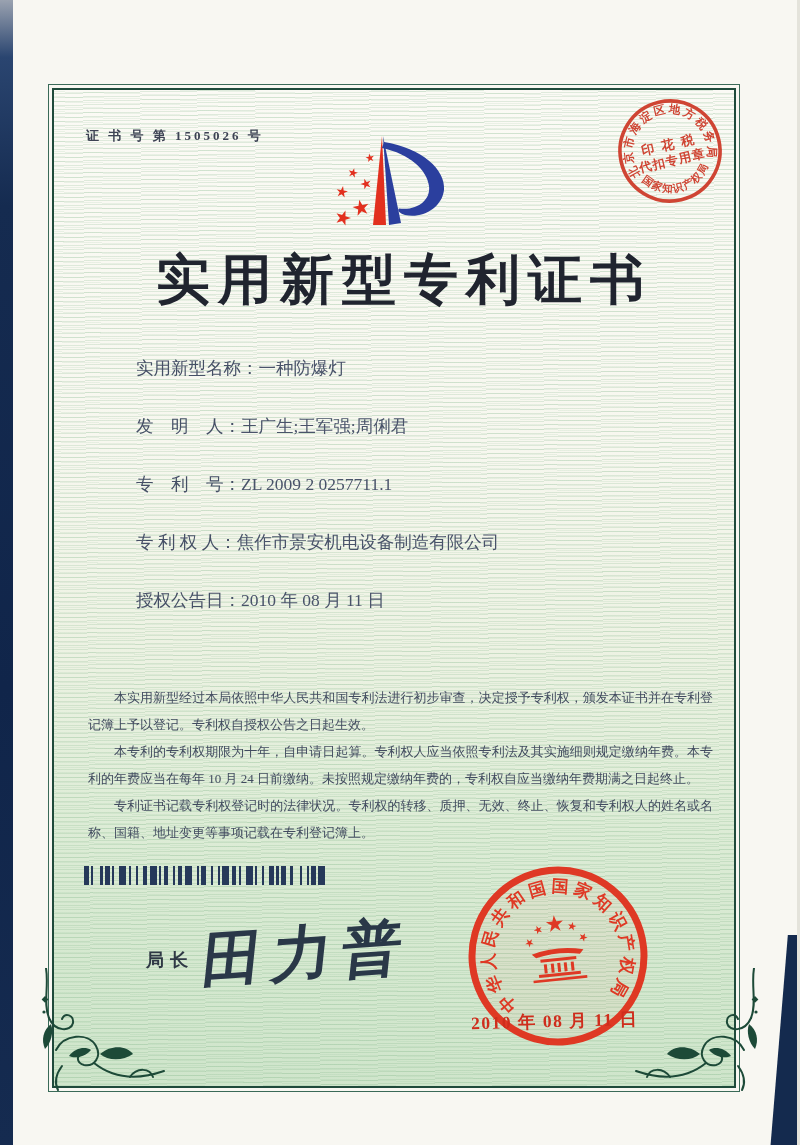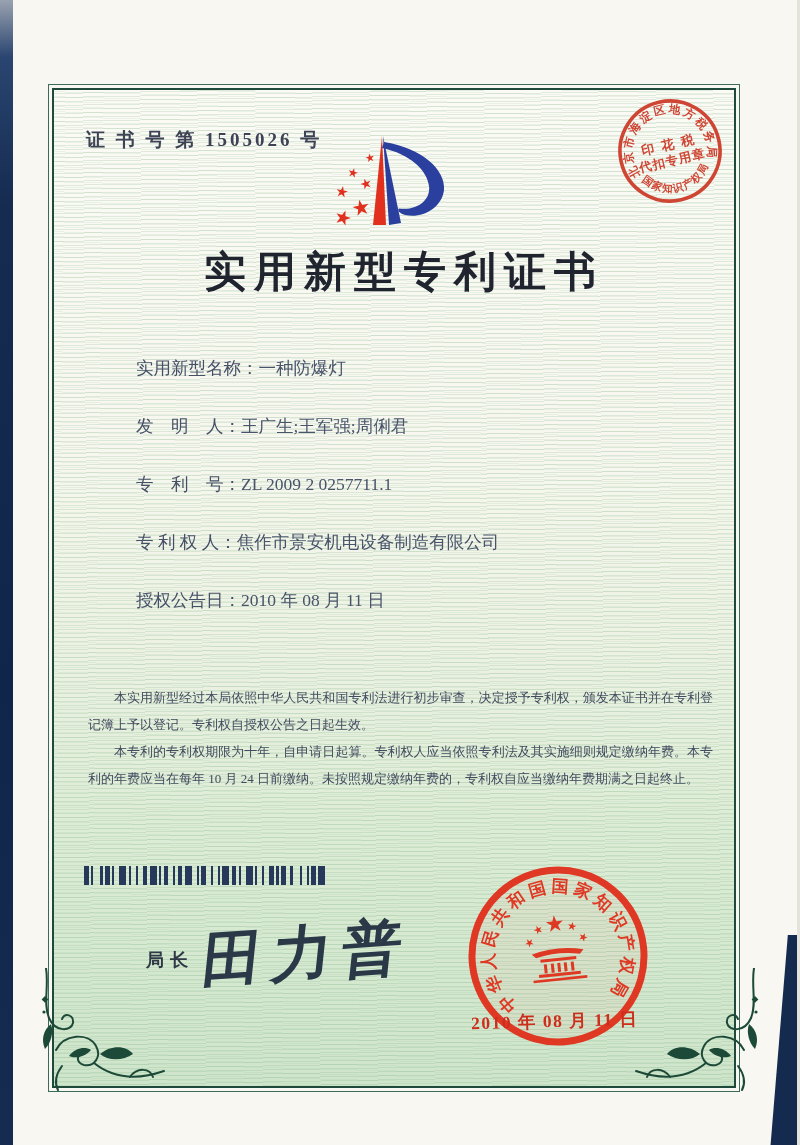--- a/index.html
+++ b/index.html
@@ -34,29 +34,29 @@
       repeating-linear-gradient(179deg, rgba(255,255,255,0) 0 3px, rgba(110,170,120,0.20) 3px 4px),
       repeating-linear-gradient(181.5deg, rgba(255,255,255,0) 0 4px, rgba(130,185,140,0.14) 4px 5px),
       linear-gradient(180deg, #fbfaf5 0%, #f7f7ef 36%, #edf2e3 56%, #ddecd6 74%, #d3e7ce 92%, #cfe5cb 100%);
   }
   .flourish { position: absolute; width: 132px; height: 128px; }
   .flourish.bl { left: 36px; top: 968px; }
   .flourish.br { left: 632px; top: 968px; transform: scaleX(-1); }
 
   .cert-no {
     position: absolute; left: 86px; top: 127px;
-    font-size: 19px; letter-spacing: 3px; color: #3d4354; font-weight: 600; text-align: right;
+    font-size: 13px; letter-spacing: 3px; color: #3d4354; font-weight: 600; text-align: right;
   }
   .logo { position: absolute; left: 320px; top: 128px; width: 160px; height: 122px; }
 
   .tax-stamp { position: absolute; left: 599px; top: 80px; width: 142px; height: 142px; transform: rotate(-13deg); opacity: .93; }
 
   .doc-title {
     position: absolute; left: 0; top: 244px; width: 100%;
-    text-align: center; font-size: 42px; font-weight: 700;
+    text-align: center; font-size: 54px; font-weight: 700;
     letter-spacing: 8px; text-indent: 8px; color: #20242f;
   }
   .fields { position: absolute; left: 88px; top: 356px; width: 620px; }
   .frow { height: 58px; font-size: 17.5px; color: #49536a; white-space: nowrap; margin-left: 48px; }
   .flabel { color: #454f66; }
   .fvalue { color: #49536a; }
 
   .body-text { position: absolute; left: 88px; top: 684px; width: 625px; }
   .body-text p {
     font-size: 13px; line-height: 27px; text-indent: 2em;
@@ -192,20 +192,21 @@
       <span class="flabel">专 利 权 人：</span><span class="fvalue">焦作市景安机电设备制造有限公司</span>
     </div>
     <div class="frow">
       <span class="flabel">授权公告日：</span><span class="fvalue">2010 年 08 月 11 日</span>
     </div>
   </div>
 
   <div class="body-text">
     <p>本实用新型经过本局依照中华人民共和国专利法进行初步审查，决定授予专利权，颁发本证书并在专利登记簿上予以登记。专利权自授权公告之日起生效。</p>
     <p>本专利的专利权期限为十年，自申请日起算。专利权人应当依照专利法及其实施细则规定缴纳年费。本专利的年费应当在每年 10 月 24 日前缴纳。未按照规定缴纳年费的，专利权自应当缴纳年费期满之日起终止。</p>
+    <p>专利证书记载专利权登记时的法律状况。专利权的转移、质押、无效、终止、恢复和专利权人的姓名或名称、国籍、地址变更等事项记载在专利登记簿上。</p>
   </div>
 
   <div class="barcode" id="barcode">
       <span class="bc-bar" style="flex-grow: 2;"></span>
       <span class="bc-space" style="flex-grow: 1;"></span>
       <span class="bc-bar" style="flex-grow: 1;"></span>
       <span class="bc-space" style="flex-grow: 3;"></span>
       <span class="bc-bar" style="flex-grow: 1;"></span>
       <span class="bc-space" style="flex-grow: 1;"></span>
       <span class="bc-bar" style="flex-grow: 2;"></span>

